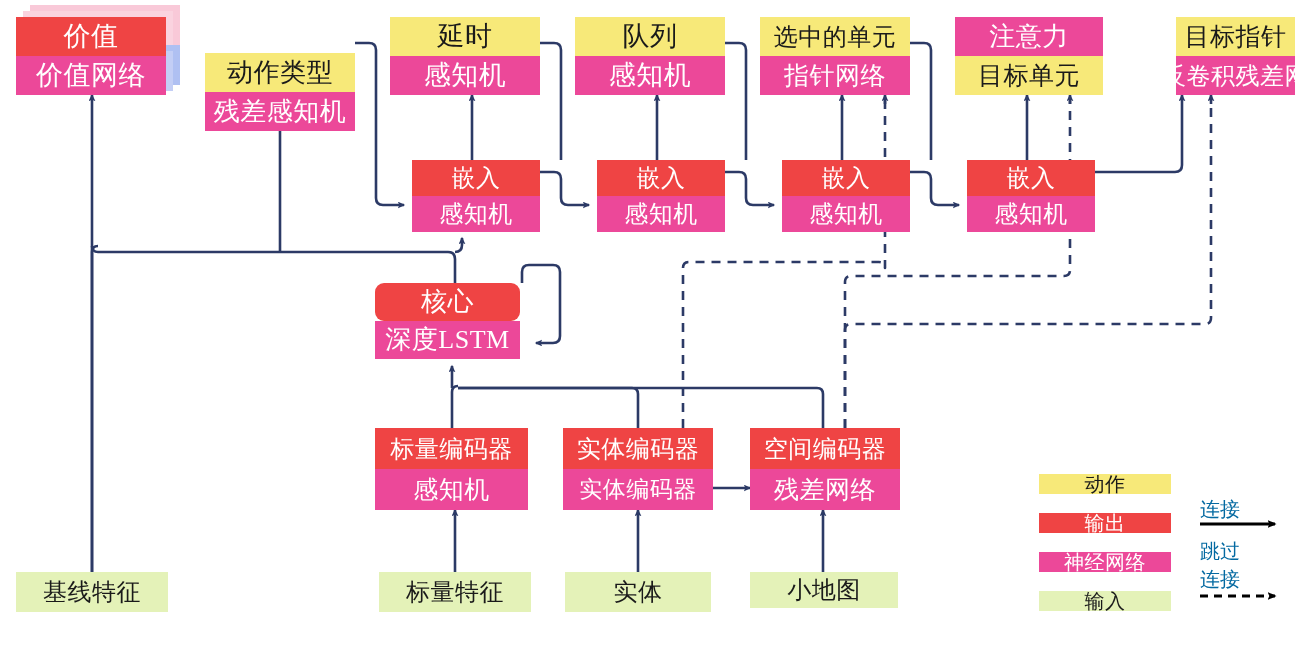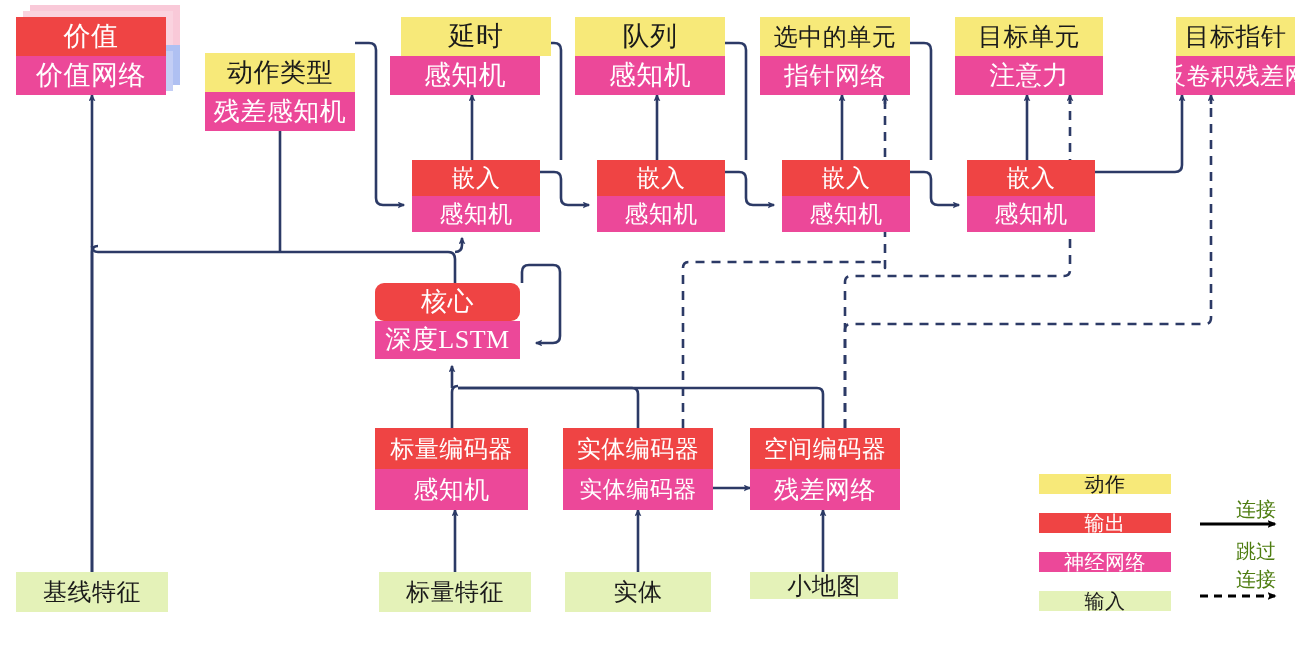--- a/index.html
+++ b/index.html
@@ -57,23 +57,23 @@
     width:132px; height:124px;
     z-index:6;
     display:flex; flex-direction:column;gap:19px;
   }
   #legend-swatches .band{ height:31px; font-size:20px; }
 
   .legend-line-label{
     position:absolute;
     z-index:6;
     font-size:20px;
-    color:#4d7c0f;
+    color:#0369a1;
     white-space:nowrap;
-    text-align:right;
+    text-align:left;
   }
 </style>
 </head>
 <body>
 
 <div id="stage">
 
   <svg id="wires" viewBox="0 0 1301 662" xmlns="http://www.w3.org/2000/svg">
     <defs>
       <marker id="ah" markerWidth="9" markerHeight="9" refX="6.2" refY="3.4" orient="auto" markerUnits="userSpaceOnUse">
@@ -171,37 +171,37 @@
     <div class="band output" style="height:39px;font-size:27px;">价值</div>
     <div class="band net" style="height:39px;font-size:27px;">价值网络</div>
   </div>
 
   <div class="node" style="left:205px;top:17px;width:150px;height:78px;margin-top:36px;">
     <div class="band action" style="height:39px;font-size:26px;">动作类型</div>
     <div class="band net" style="height:39px;font-size:26px;">残差感知机</div>
   </div>
 
   <div class="node" style="left:390px;top:17px;width:150px;height:78px;">
-    <div class="band action" style="height:39px;font-size:27px;margin-left:11px;">延时</div>
+    <div class="band action" style="height:39px;font-size:27px;">延时</div>
     <div class="band net" style="height:39px;font-size:27px;">感知机</div>
   </div>
 
   <div class="node" style="left:575px;top:17px;width:150px;height:78px;text-align:right;">
     <div class="band action" style="height:39px;font-size:27px;">队列</div>
     <div class="band net" style="height:39px;font-size:27px;">感知机</div>
   </div>
 
   <div class="node" style="left:760px;top:17px;width:150px;height:78px;">
     <div class="band action" style="height:39px;font-size:24px;">选中的单元</div>
     <div class="band net" style="height:39px;font-size:25px;">指针网络</div>
   </div>
 
   <div class="node" style="left:955px;top:17px;width:148px;height:78px;">
+    <div class="band net" style="height:39px;font-size:26px;">注意力</div>
     <div class="band action" style="height:39px;font-size:25px;">目标单元</div>
-    <div class="band net" style="height:39px;font-size:26px;">注意力</div>
   </div>
 
   <div class="node" style="left:1140px;top:17px;width:155px;height:78px;padding-left:36px;">
     <div class="band action" style="height:39px;font-size:25px;">目标指针</div>
     <div class="band net" style="height:39px;font-size:24px;">反卷积残差网</div>
   </div>
 
   <div class="node" style="left:412px;top:160px;width:128px;height:72px;">
     <div class="band output" style="height:36px;font-size:24px;">嵌入</div>
     <div class="band net" style="height:36px;font-size:24px;">感知机</div>
@@ -248,21 +248,21 @@
 
   <div class="node" style="left:379px;top:572px;width:152px;height:40px;text-align:right;">
     <div class="band input" style="height:40px;font-size:24px;">标量特征</div>
   </div>
 
   <div class="node" style="left:565px;top:572px;width:146px;height:40px;">
     <div class="band input" style="height:40px;font-size:24px;">实体</div>
   </div>
 
   <div class="node" style="left:750px;top:572px;width:148px;height:40px;">
-    <div class="band input" style="height:27px;font-size:24px;">小地图</div>
+    <div class="band input" style="height:36px;font-size:24px;">小地图</div>
   </div>
 
   <div id="legend-swatches">
     <div class="band action">动作</div>
     <div class="band output">输出</div>
     <div class="band net">神经网络</div>
     <div class="band input">输入</div>
   </div>
 
   <div class="legend-line-label" style="left:1200px;top:496px;width:76px;">连接</div>

